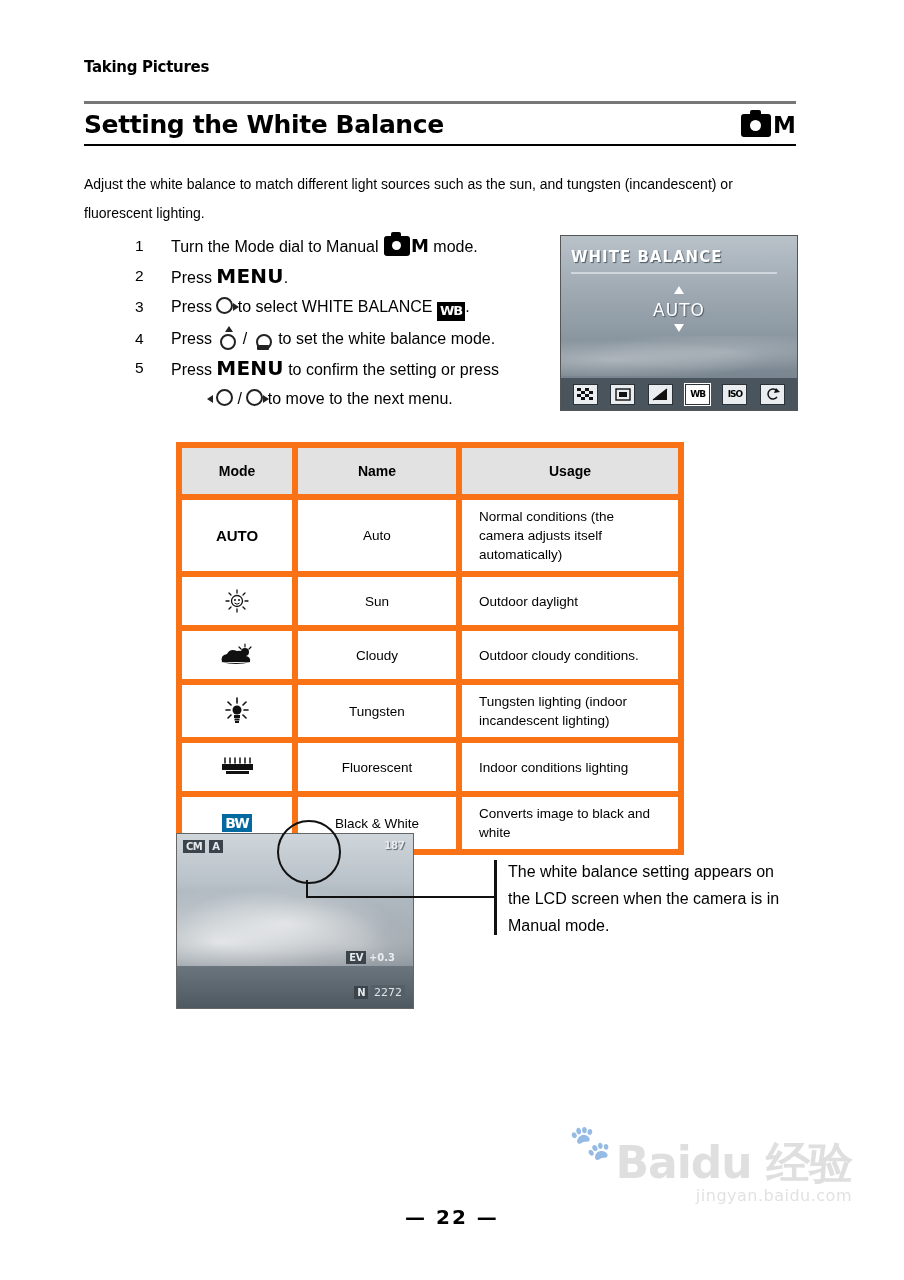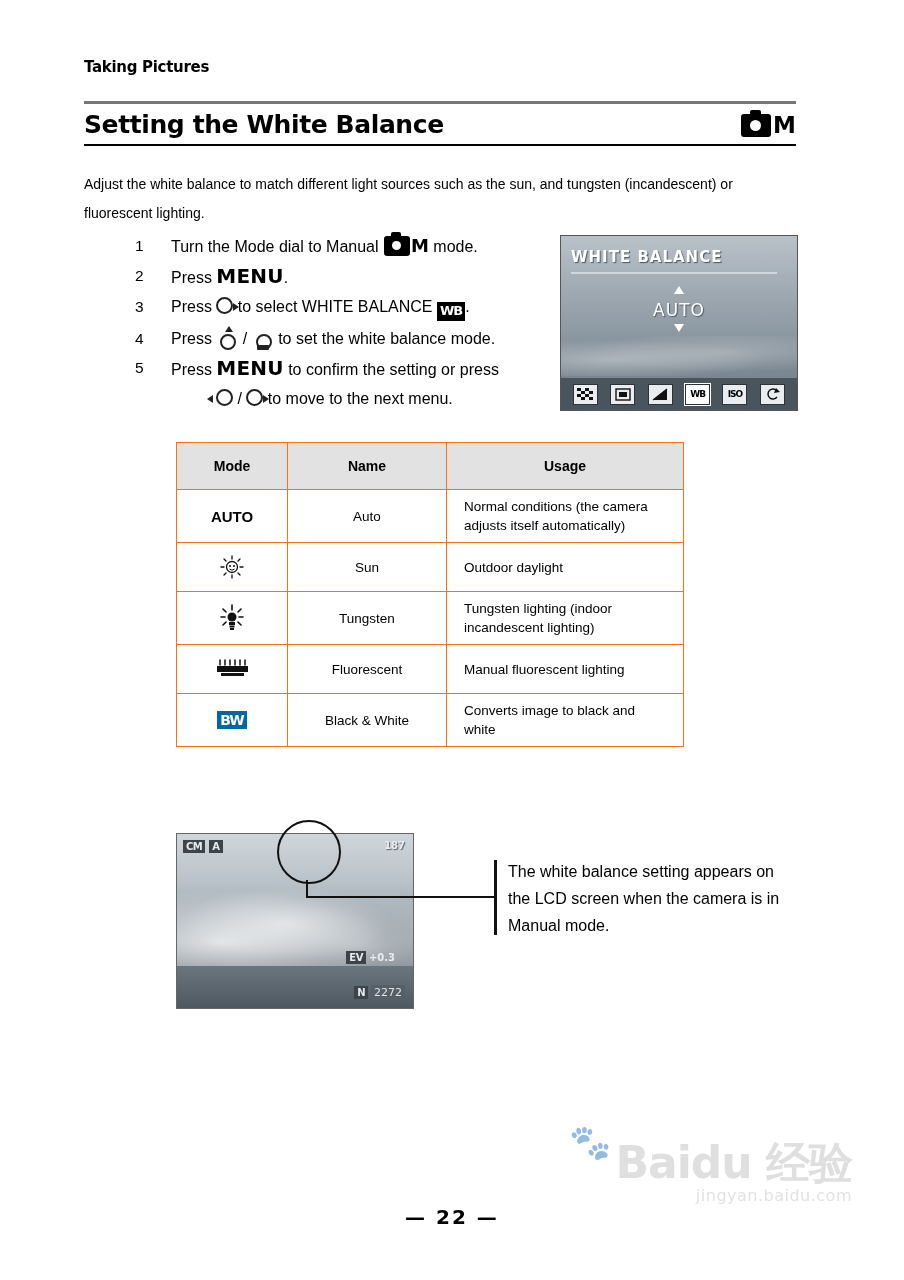--- a/index.html
+++ b/index.html
@@ -348,21 +348,21 @@
   
   .wb-table {
     position: absolute;
     left: 176px;
     top: 442px;
     width: 508px;
     border-collapse: collapse;
     font-size: 13.5px;
   }
   .wb-table td, .wb-table th {
-    border: 1px solid #f97316;
+    border: 6px solid #f97316;
     padding: 7px 17px;
     vertical-align: middle;
   }
   .wb-table thead th {
     background: #e2e2e2;
     font-size: 14px;
     font-weight: bold;
     text-align: center;
     height: 32px;
   }
@@ -699,20 +699,36 @@
               <line x1="23" y1="5" x2="21" y2="7"></line>
                 <line x1="9" y1="19" x2="7" y2="21"></line>
             </g>
           </svg>
         </td>
         <td class="name-cell">Sun</td>
         <td class="usage-cell">Outdoor daylight</td>
       </tr>
       <tr>
         <td class="mode-cell">
+          <svg class="ticon" width="38" height="26" viewBox="0 0 38 26">
+            <g stroke="#111" stroke-width="1.2" stroke-linecap="round">
+              <line x1="27" y1="2" x2="27" y2="5"></line>
+                <line x1="33" y1="5" x2="31" y2="7"></line>
+                <line x1="21" y1="5" x2="23" y2="7"></line>
+            </g>
+            <circle cx="27" cy="10" r="4" fill="#111"></circle>
+            <path d="M4 20 Q2 13 9 12 Q12 6 19 9 Q26 8 28 14 Q33 15 32 20 Z" fill="#111"></path>
+            <path d="M3 20 Q18 24 33 20 Q18 22 3 20 Z" fill="#111"></path>
+          </svg>
+        </td>
+        <td class="name-cell">Cloudy</td>
+        <td class="usage-cell">Outdoor cloudy conditions.</td>
+      </tr>
+      <tr>
+        <td class="mode-cell">
           <svg class="ticon" width="28" height="28" viewBox="0 0 28 28">
             <g stroke="#111" stroke-width="1.6" stroke-linecap="round">
               <line x1="14" y1="1" x2="14" y2="6"></line>
               <line x1="3" y1="13" x2="7" y2="13"></line>
                 <line x1="21" y1="13" x2="25" y2="13"></line>
               <line x1="5" y1="5" x2="8" y2="8"></line>
                 <line x1="23" y1="5" x2="20" y2="8"></line>
               <line x1="5" y1="21" x2="8" y2="18"></line>
                 <line x1="23" y1="21" x2="20" y2="18"></line>
             </g>
@@ -734,21 +750,21 @@
               <line x1="16" y1="2" x2="16" y2="7"></line>
                 <line x1="21" y1="2" x2="21" y2="7"></line>
               <line x1="26" y1="2" x2="26" y2="7"></line>
                 <line x1="31" y1="2" x2="31" y2="7"></line>
             </g>
             <rect x="3" y="8" width="31" height="6" fill="#111"></rect>
             <rect x="7" y="15" width="23" height="3" fill="#111"></rect>
           </svg>
         </td>
         <td class="name-cell">Fluorescent</td>
-        <td class="usage-cell">Manual fluorescent lighting</td>
+        <td class="usage-cell">Indoor conditions lighting</td>
       </tr>
       <tr>
         <td class="mode-cell">
           <span class="bw-tag">BW</span>
         </td>
         <td class="name-cell">Black &amp; White</td>
         <td class="usage-cell">Converts image to black and white</td>
       </tr>
     </tbody>
   </table>

